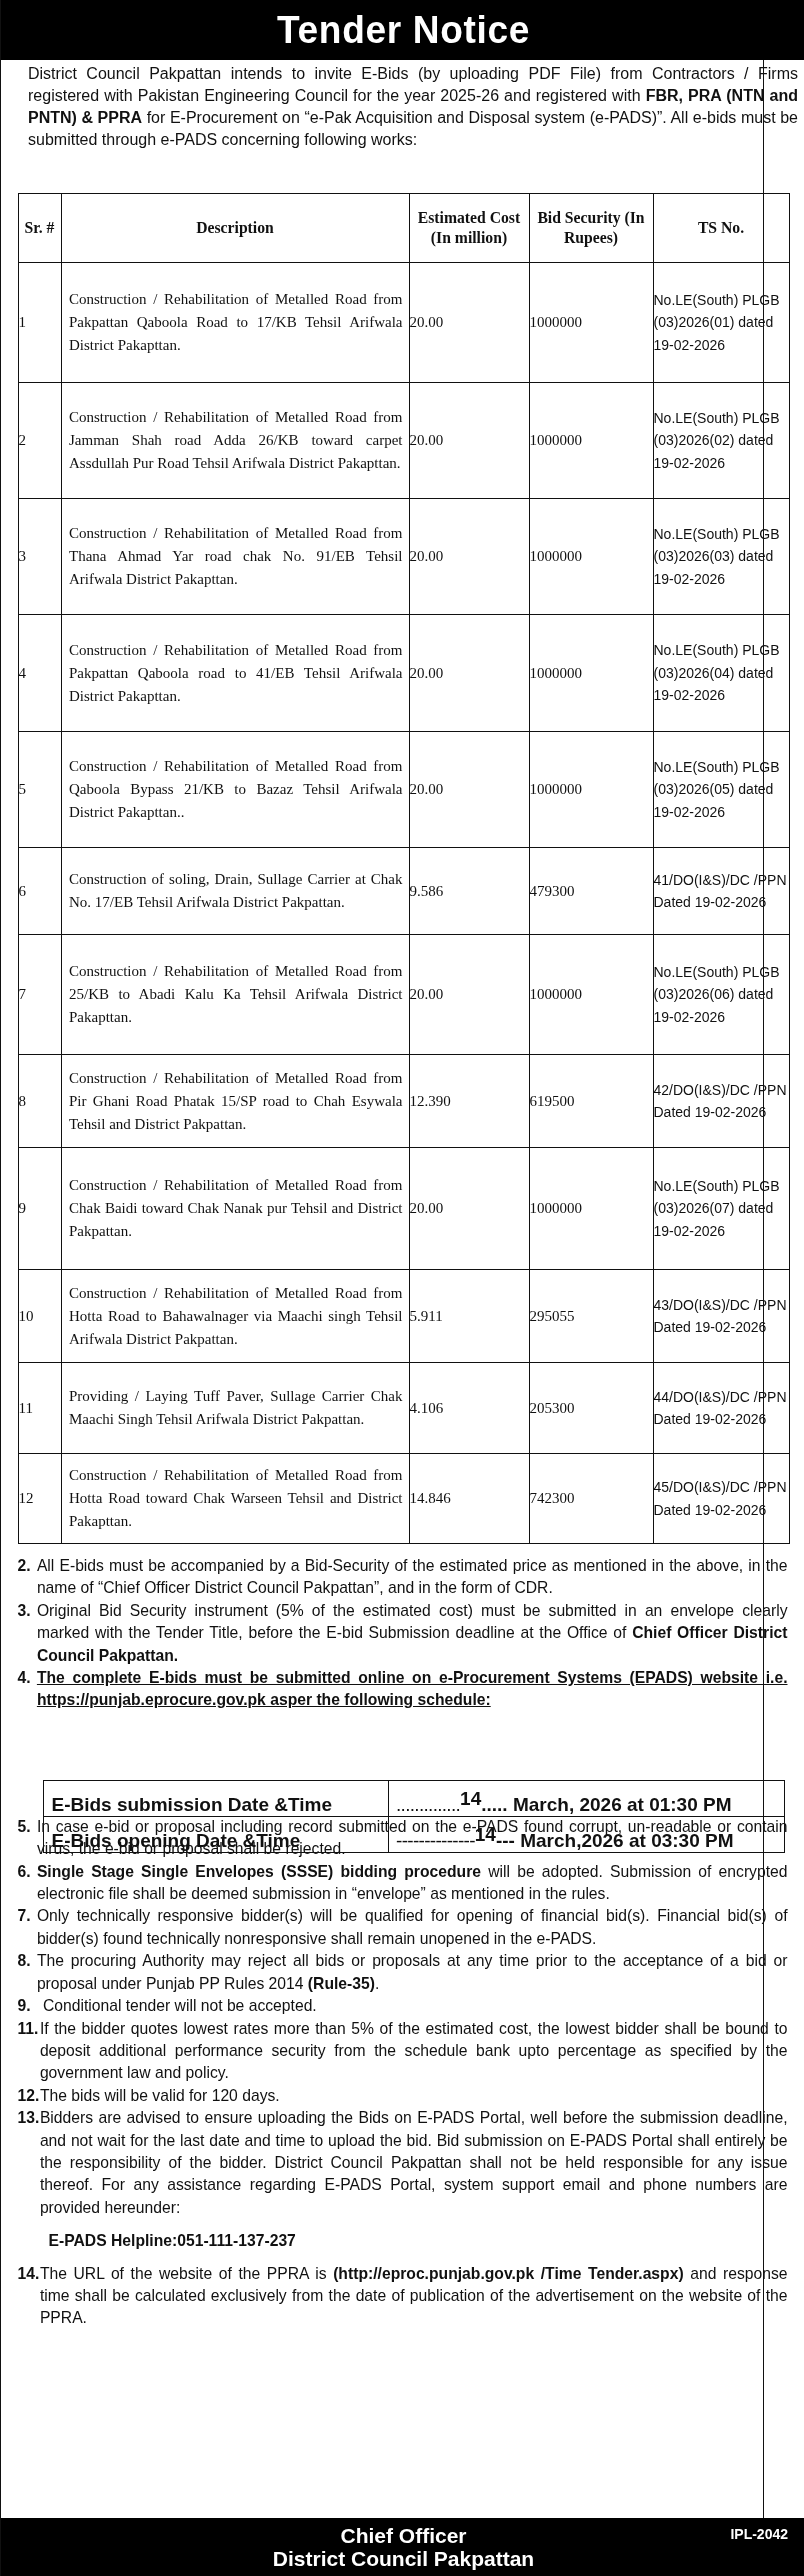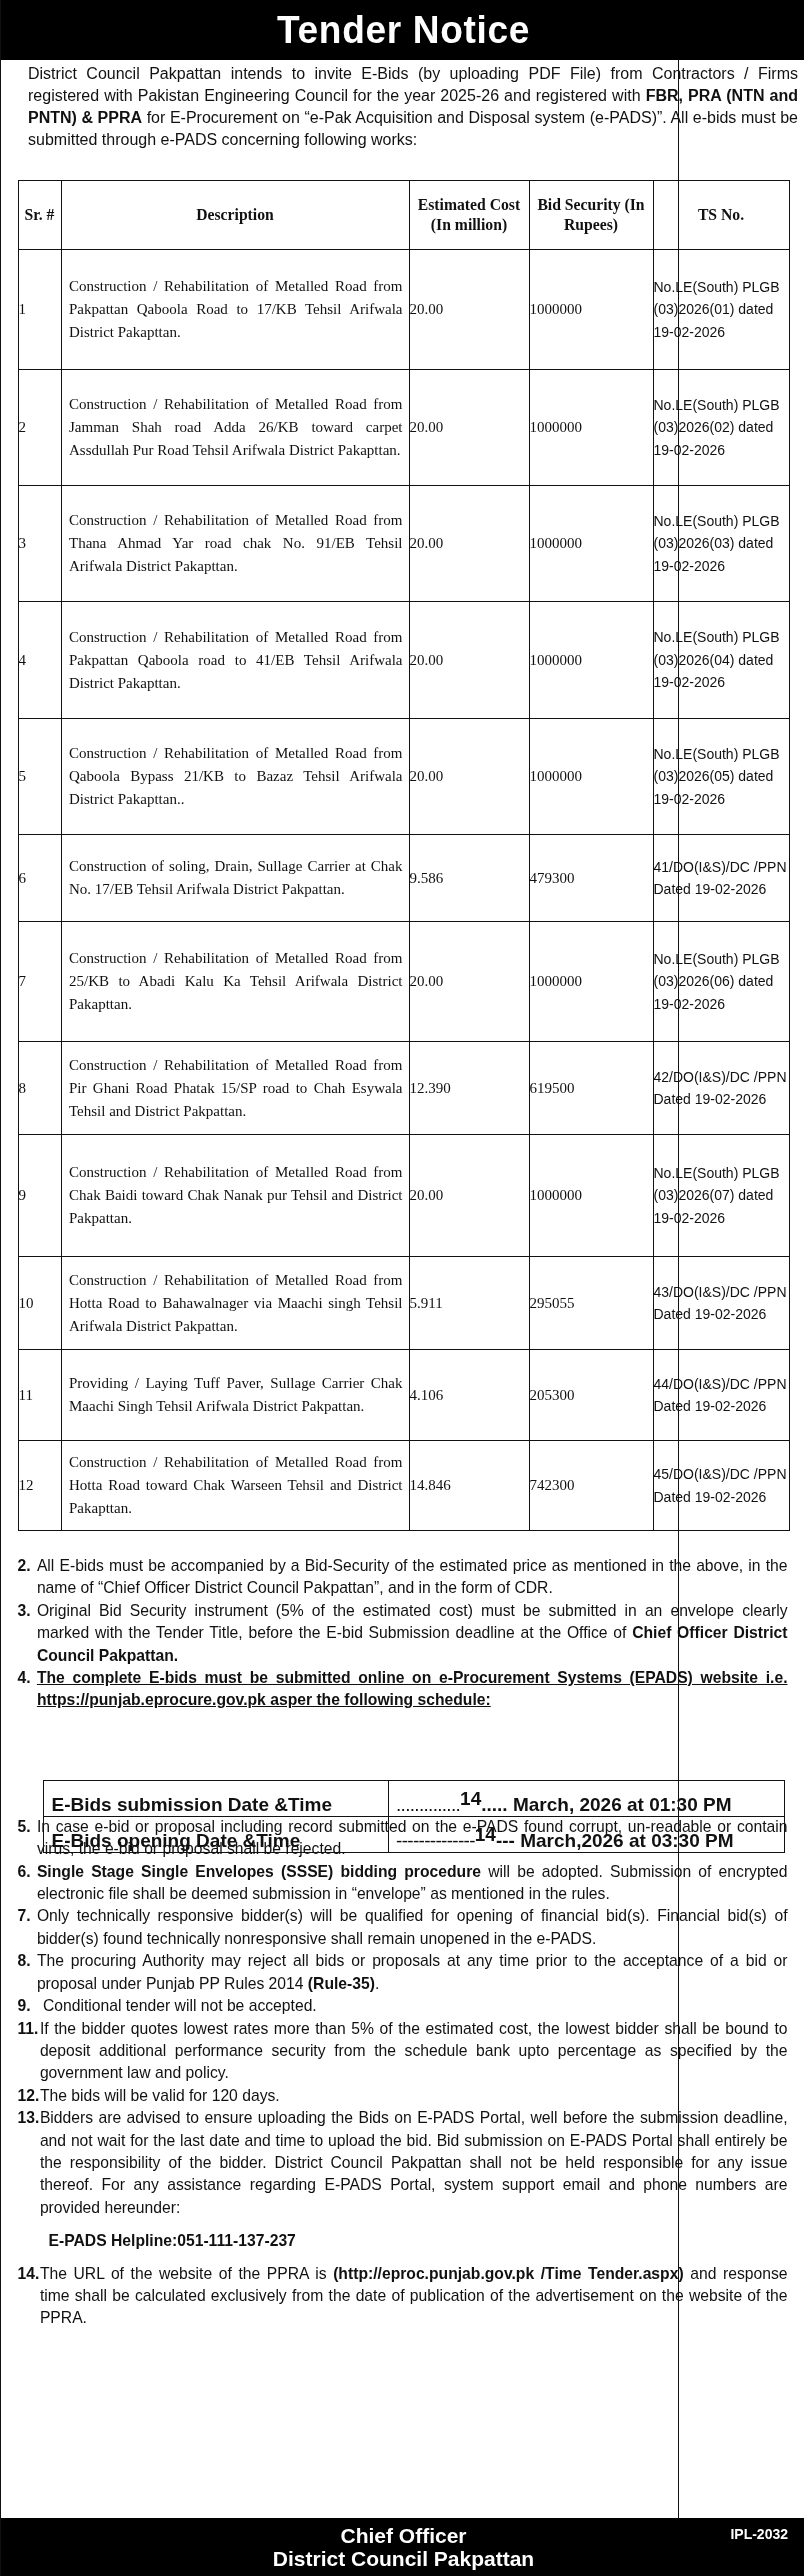--- a/index.html
+++ b/index.html
@@ -1,26 +1,26 @@
 <!DOCTYPE html>
 <html style="font-size:12px"><head>
 <meta charset="utf-8">
 <style>
   html, body { margin: 0; padding: 0; background: #ffffff; }
   body { width: 805px; height: 2576px; position: relative; overflow: hidden; color: #111; }
-  .page { position: absolute; left: 0; top: 0; width: 679px; height: 2576px; box-sizing: border-box; border-left: 1.5px solid #111; border-right: 1.5px solid #111; }
+  .page { position: absolute; left: 0; top: 0; width: 764px; height: 2576px; box-sizing: border-box; border-left: 1.5px solid #111; border-right: 1.5px solid #111; }
   .serif { font-family: "Liberation Serif", "DejaVu Serif", serif; }
 
   .title-bar { position: absolute; left: 0; top: 0; width: 805px; height: 60px; background: #000; color: #fff; text-align: center; }
   .title-bar h1 { margin: 0; font-family: "Liberation Sans", sans-serif; font-weight: bold; font-size: 39px; line-height: 60px; letter-spacing: 0.7px; transform: scaleX(0.95); }
 
   .intro { position: absolute; left: 27px; top: 63px; width: 770px; font-family: "Liberation Sans", sans-serif; font-size: 16px; line-height: 22px; text-align: justify; transform-origin: left top; }
   .intro b { font-weight: bold; }
 
-  table.works { position: absolute; left: 16.5px; top: 180px; width: 772px; border-collapse: collapse; table-layout: fixed; font-family: "Liberation Serif", serif; }
+  table.works { position: absolute; left: 16.5px; top: 193px; width: 772px; border-collapse: collapse; table-layout: fixed; font-family: "Liberation Serif", serif; }
   table.works th, table.works td { border: 1.5px solid #111; padding: 0; }
   table.works th { font-weight: bold; font-size: 15.7px; line-height: 20px; text-align: center; height: 68px; }
   table.works td { font-size: 15px; line-height: 23px; text-align: left; vertical-align: middle; }
   table.works td.desc { text-align: justify; padding: 0 6px 0 7.5px; }
   table.works td.ts { font-family: "Liberation Sans", sans-serif; font-size: 14px; line-height: 22.4px; }
   col.c-sr { width: 43px; } col.c-desc { width: 348px; } col.c-cost { width: 120px; } col.c-bid { width: 124px; } col.c-ts { width: 136px; }
 
   .clauses { position: absolute; left: 16.5px; top: 1555px; width: 770px; font-family: "Liberation Sans", sans-serif; font-size: 15.7px; line-height: 22.4px; }
   .clause { display: flex; text-align: justify; }
   .clause .num { flex: 0 0 19.4px; font-weight: bold; }
@@ -224,17 +224,17 @@
       <td><span class="dots">--------------</span><span class="day">14</span><span>--- March,2026 at 03:30 PM</span></td>
     </tr>
   </tbody>
     </table>
 
   <div class="footer-bar">
     <div class="sig">
       <div>Chief Officer</div>
       <div>District Council Pakpattan</div>
     </div>
-    <div class="code">IPL-2032</div>
+    <div class="code">IPL-2042</div>
   </div>
 
 </div>
 
 
 </body></html>

